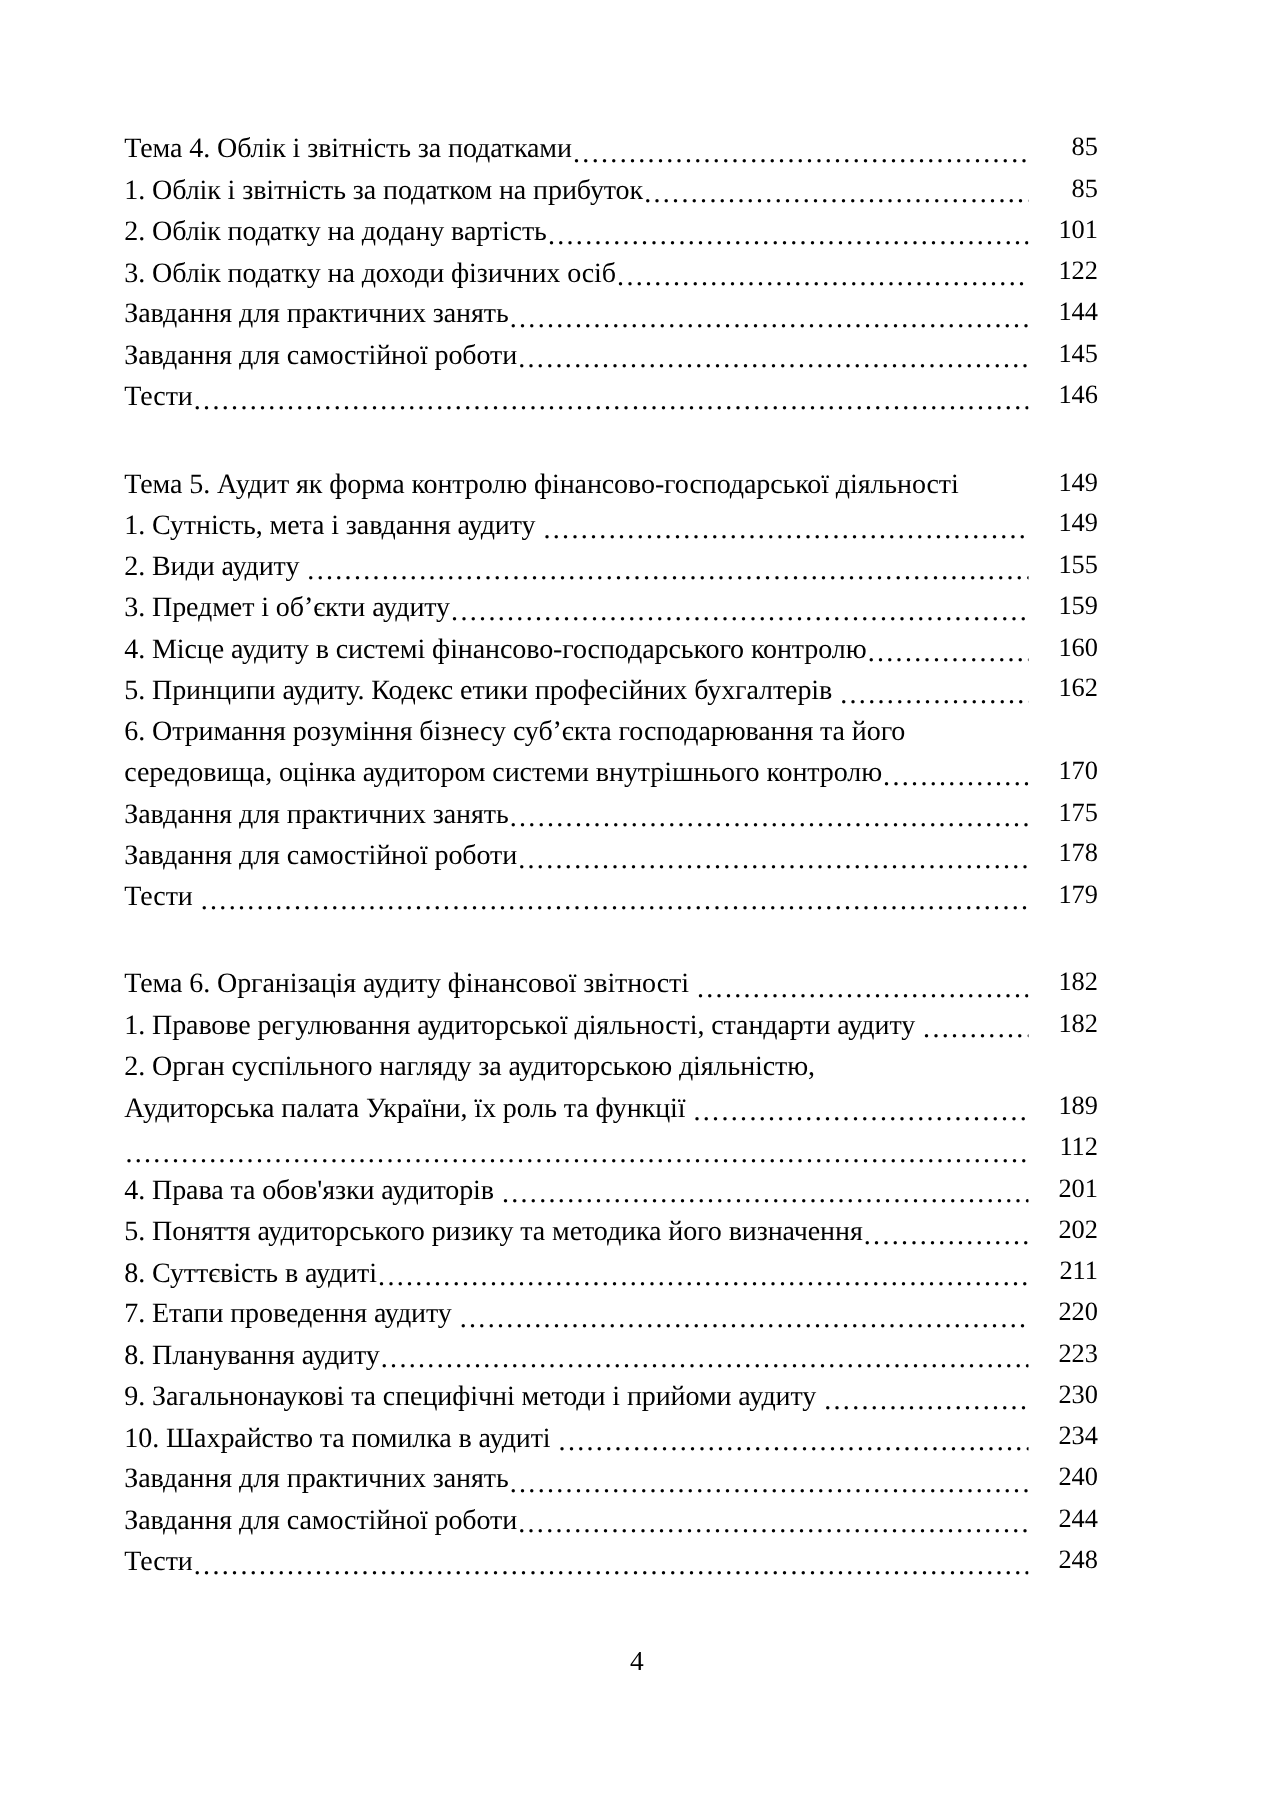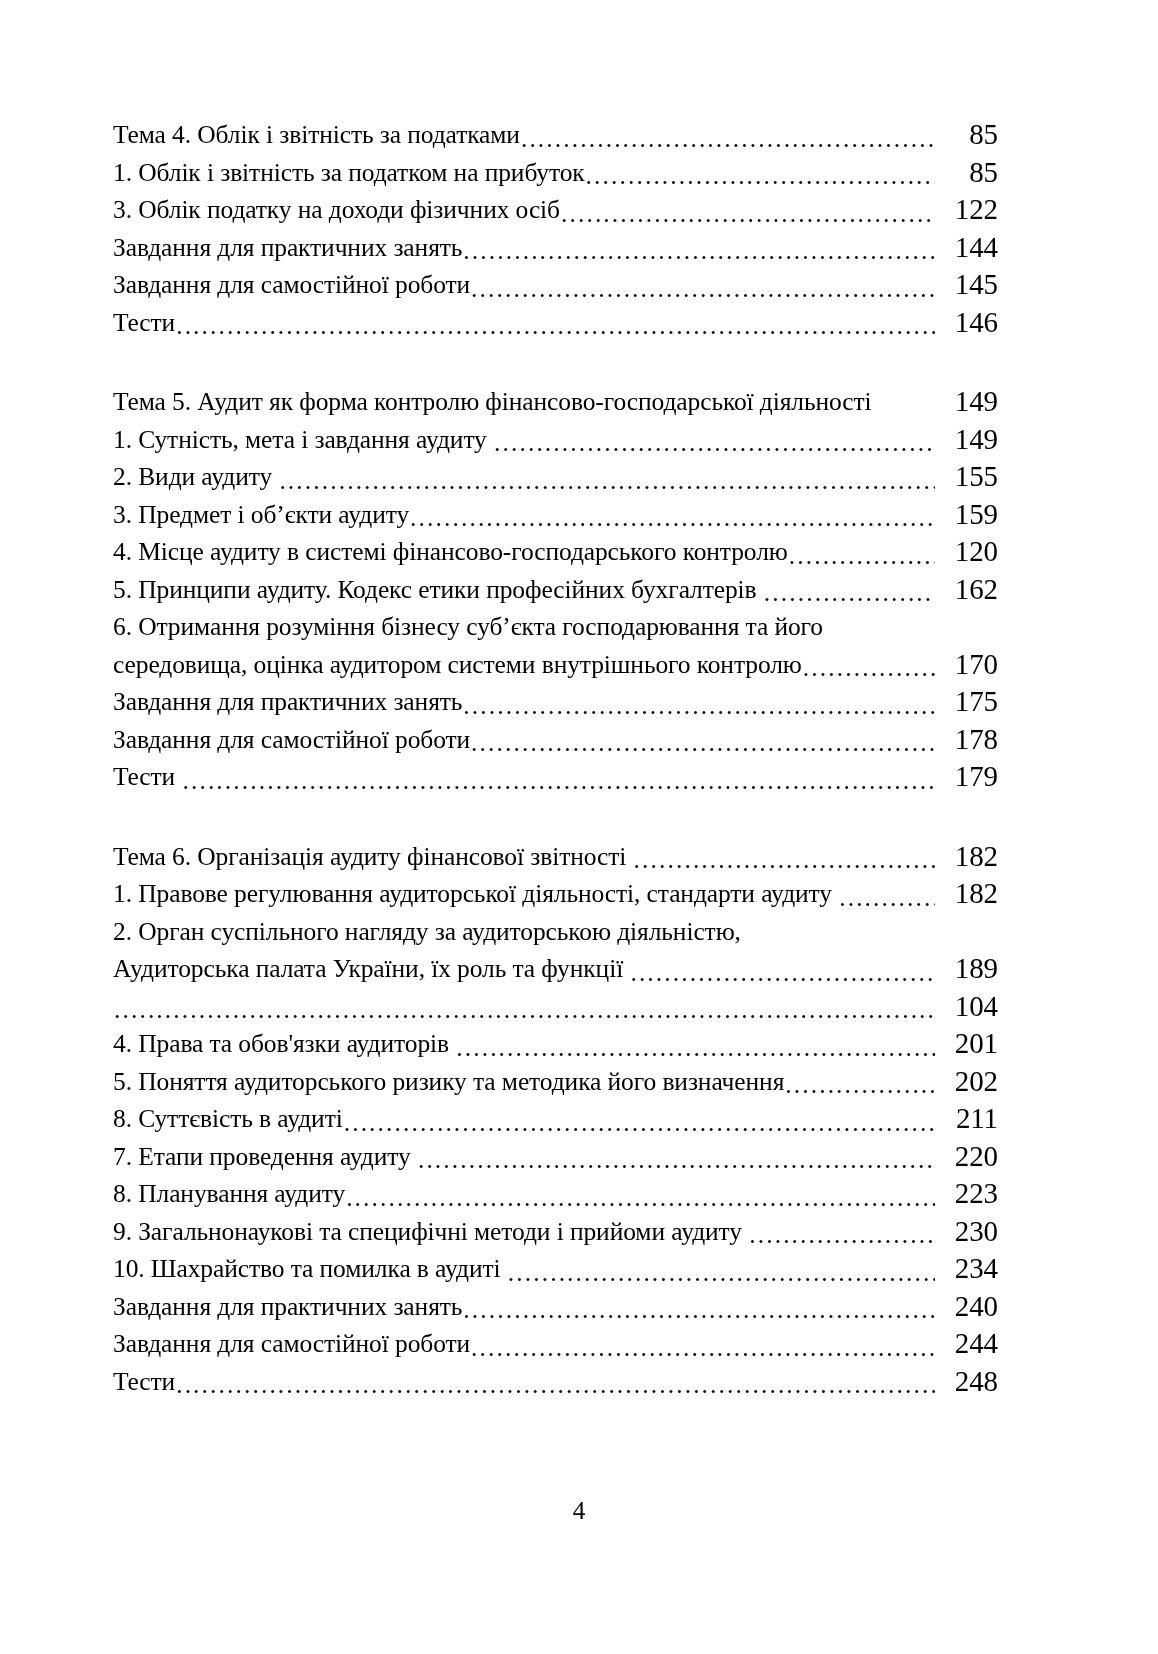--- a/index.html
+++ b/index.html
@@ -58,21 +58,21 @@
     font-size: 25.5px;
   }
   .entry .leader::before {
     content: "............................................................................................................................................................";
   }
   .entry .pageno {
     flex: 0 0 auto;
     width: 62px;
     text-align: right;
     white-space: pre;
-    font-size: 29px;
+    font-size: 24px;
   }
   
   .entry.cont-first .leader,
   .entry.cont-first .pageno {
     visibility: hidden;
   }
   .entry.cont-first .leader::before {
     content: "";
   }
   .entry.noleader .leader::before {
@@ -98,20 +98,25 @@
           <span class="label">Тема 4. Облік і звітність за податками</span>
           <span class="leader"></span>
           <span class="pageno">85</span>
         </div>
         <div class="entry">
           <span class="label">1. Облік і звітність за податком на прибуток</span>
           <span class="leader"></span>
           <span class="pageno">85</span>
         </div>
         <div class="entry">
+          <span class="label">2. Облік податку на додану вартість</span>
+          <span class="leader"></span>
+          <span class="pageno">101</span>
+        </div>
+        <div class="entry">
           <span class="label">3. Облік податку на доходи фізичних осіб</span>
           <span class="leader"></span>
           <span class="pageno">122</span>
         </div>
         <div class="entry">
           <span class="label">Завдання для практичних занять</span>
           <span class="leader"></span>
           <span class="pageno">144</span>
         </div>
         <div class="entry">
@@ -142,21 +147,21 @@
           <span class="pageno">155</span>
         </div>
         <div class="entry">
           <span class="label">3. Предмет і об’єкти аудиту</span>
           <span class="leader"></span>
           <span class="pageno">159</span>
         </div>
         <div class="entry">
           <span class="label">4. Місце аудиту в системі фінансово-господарського контролю</span>
           <span class="leader"></span>
-          <span class="pageno">120</span>
+          <span class="pageno">160</span>
         </div>
         <div class="entry">
           <span class="label">5. Принципи аудиту. Кодекс етики професійних бухгалтерів </span>
           <span class="leader"></span>
           <span class="pageno">162</span>
         </div>
         <div class="entry cont-first">
           <span class="label">6. Отримання розуміння бізнесу суб’єкта господарювання та його</span>
           <span class="leader"></span>
           <span class="pageno"></span>
@@ -198,21 +203,21 @@
           <span class="leader"></span>
           <span class="pageno"></span>
         </div>
         <div class="entry">
           <span class="label">Аудиторська палата України, їх роль та функції </span>
           <span class="leader"></span>
           <span class="pageno">189</span>
         </div>
         <div class="entry">
           <span class="leader"></span>
-          <span class="pageno">104</span>
+          <span class="pageno">112</span>
         </div>
         <div class="entry">
           <span class="label">4. Права та обов'язки аудиторів </span>
           <span class="leader"></span>
           <span class="pageno">201</span>
         </div>
         <div class="entry">
           <span class="label">5. Поняття аудиторського ризику та методика його визначення</span>
           <span class="leader"></span>
           <span class="pageno">202</span>

